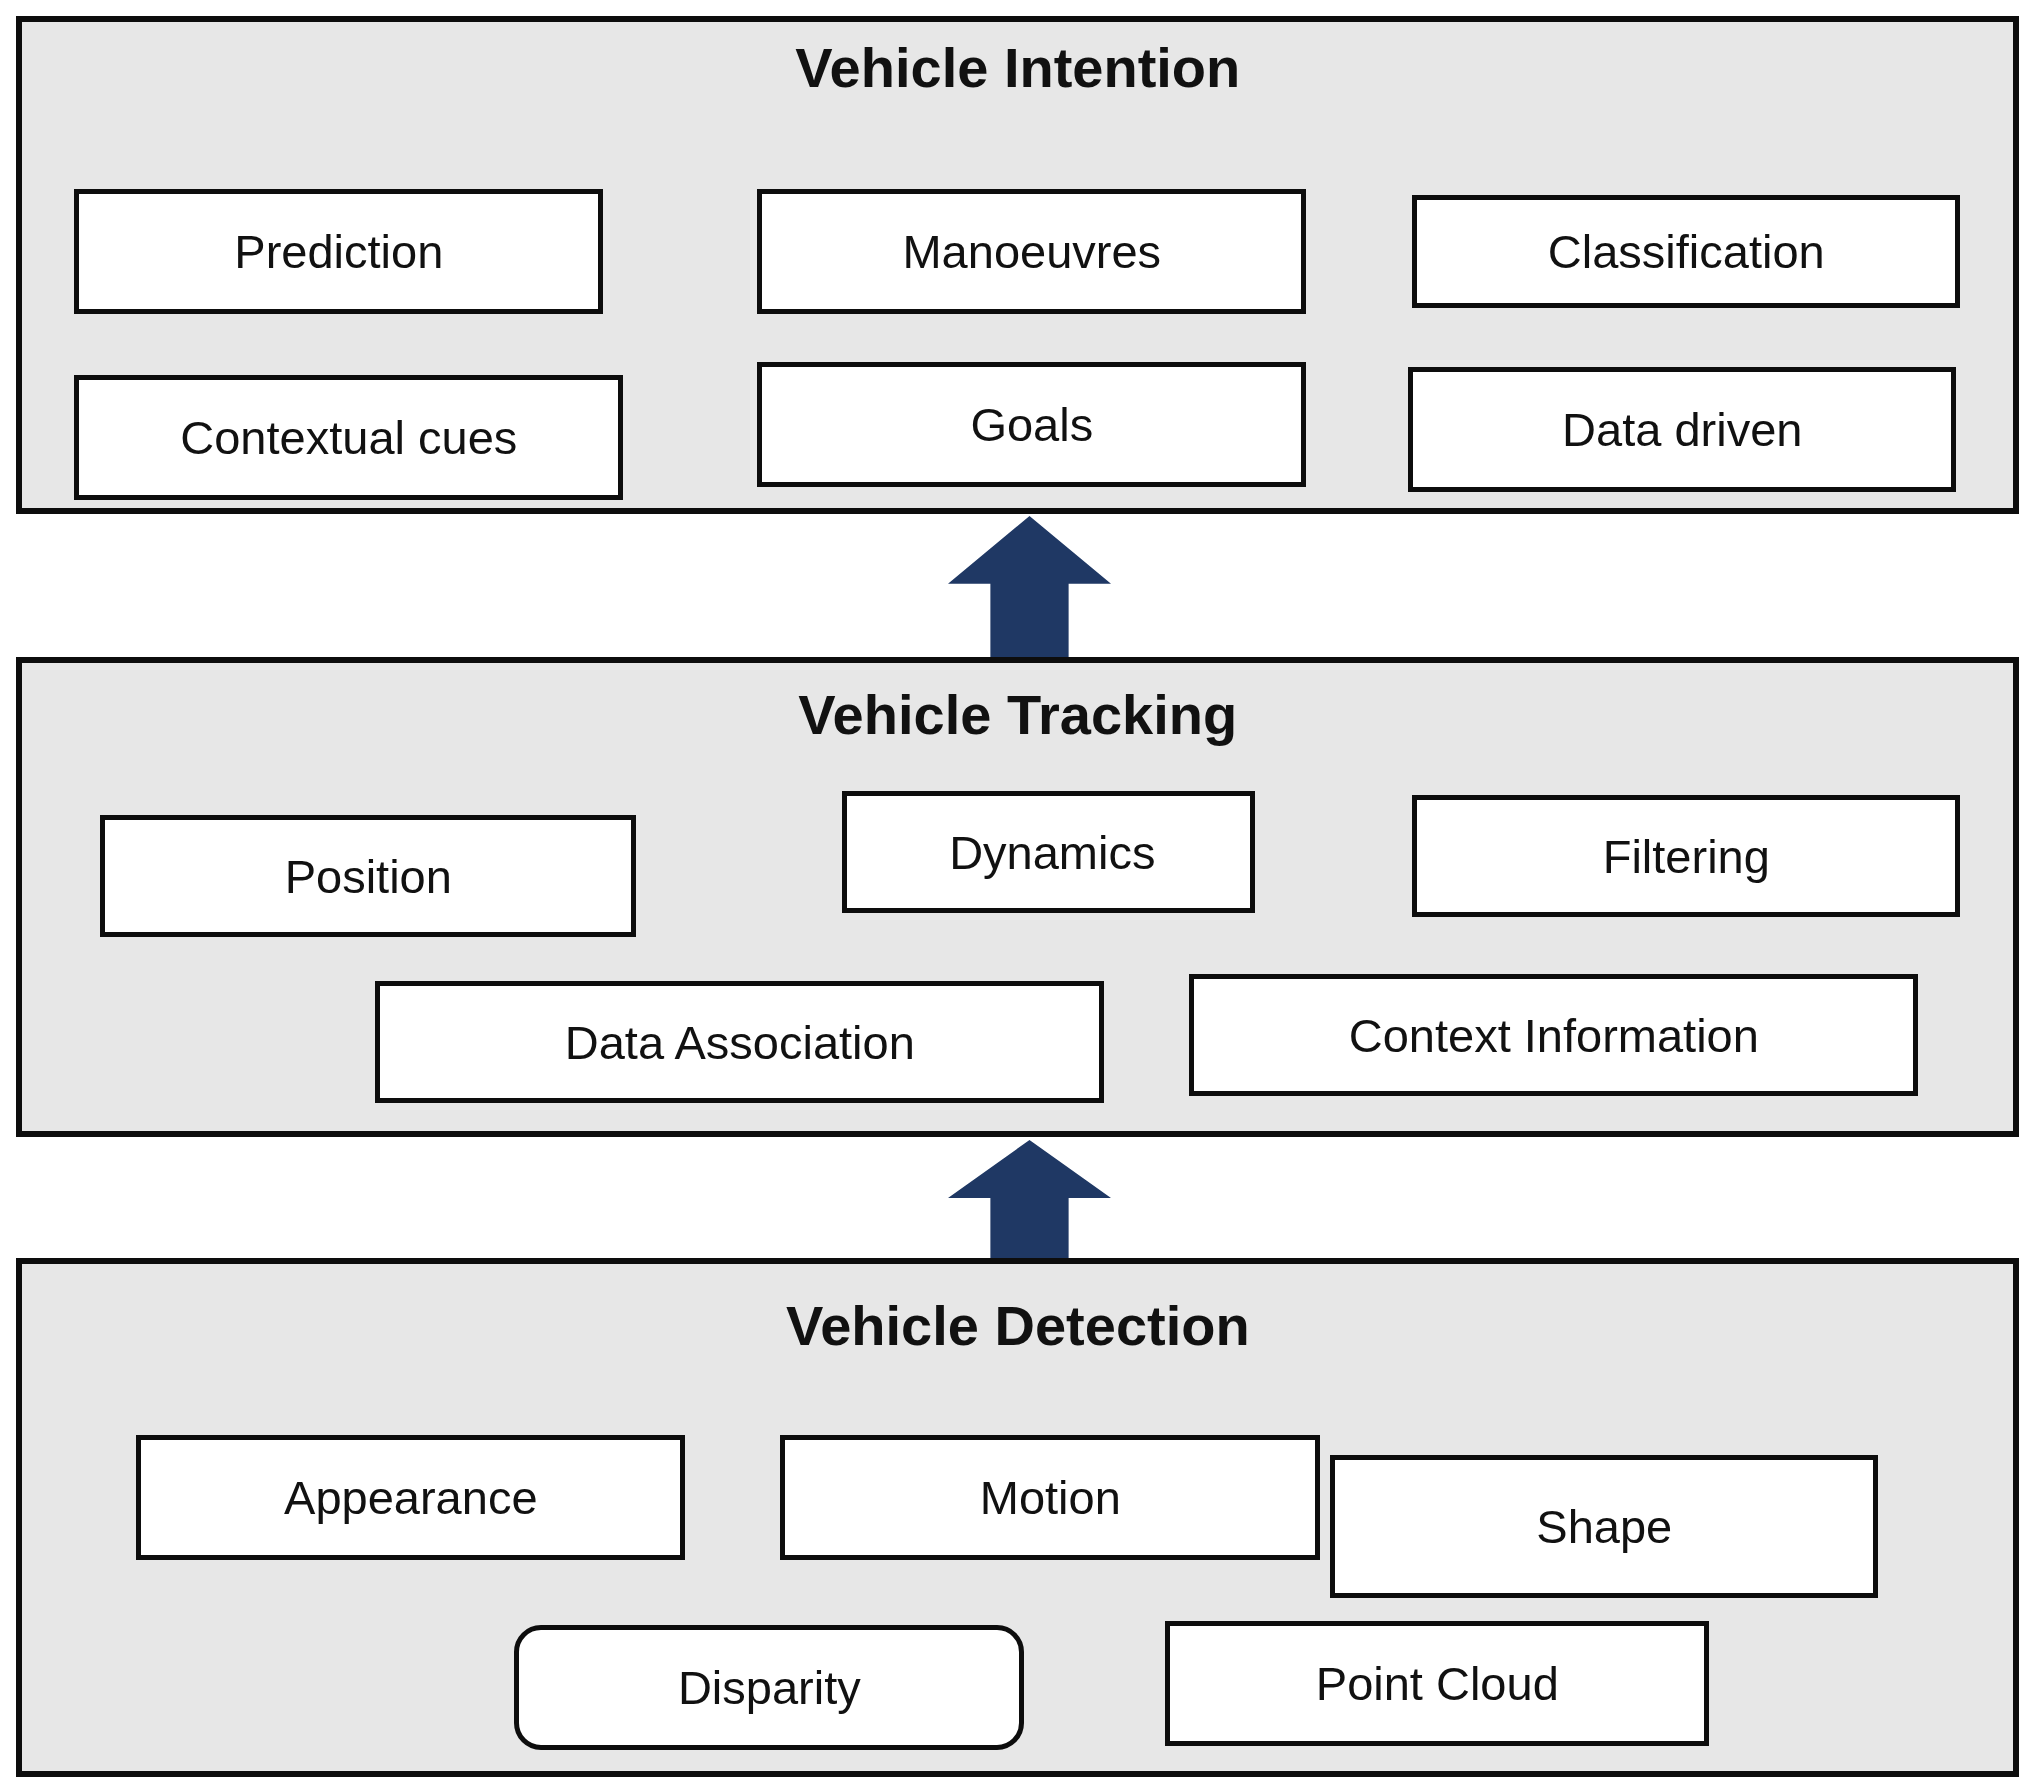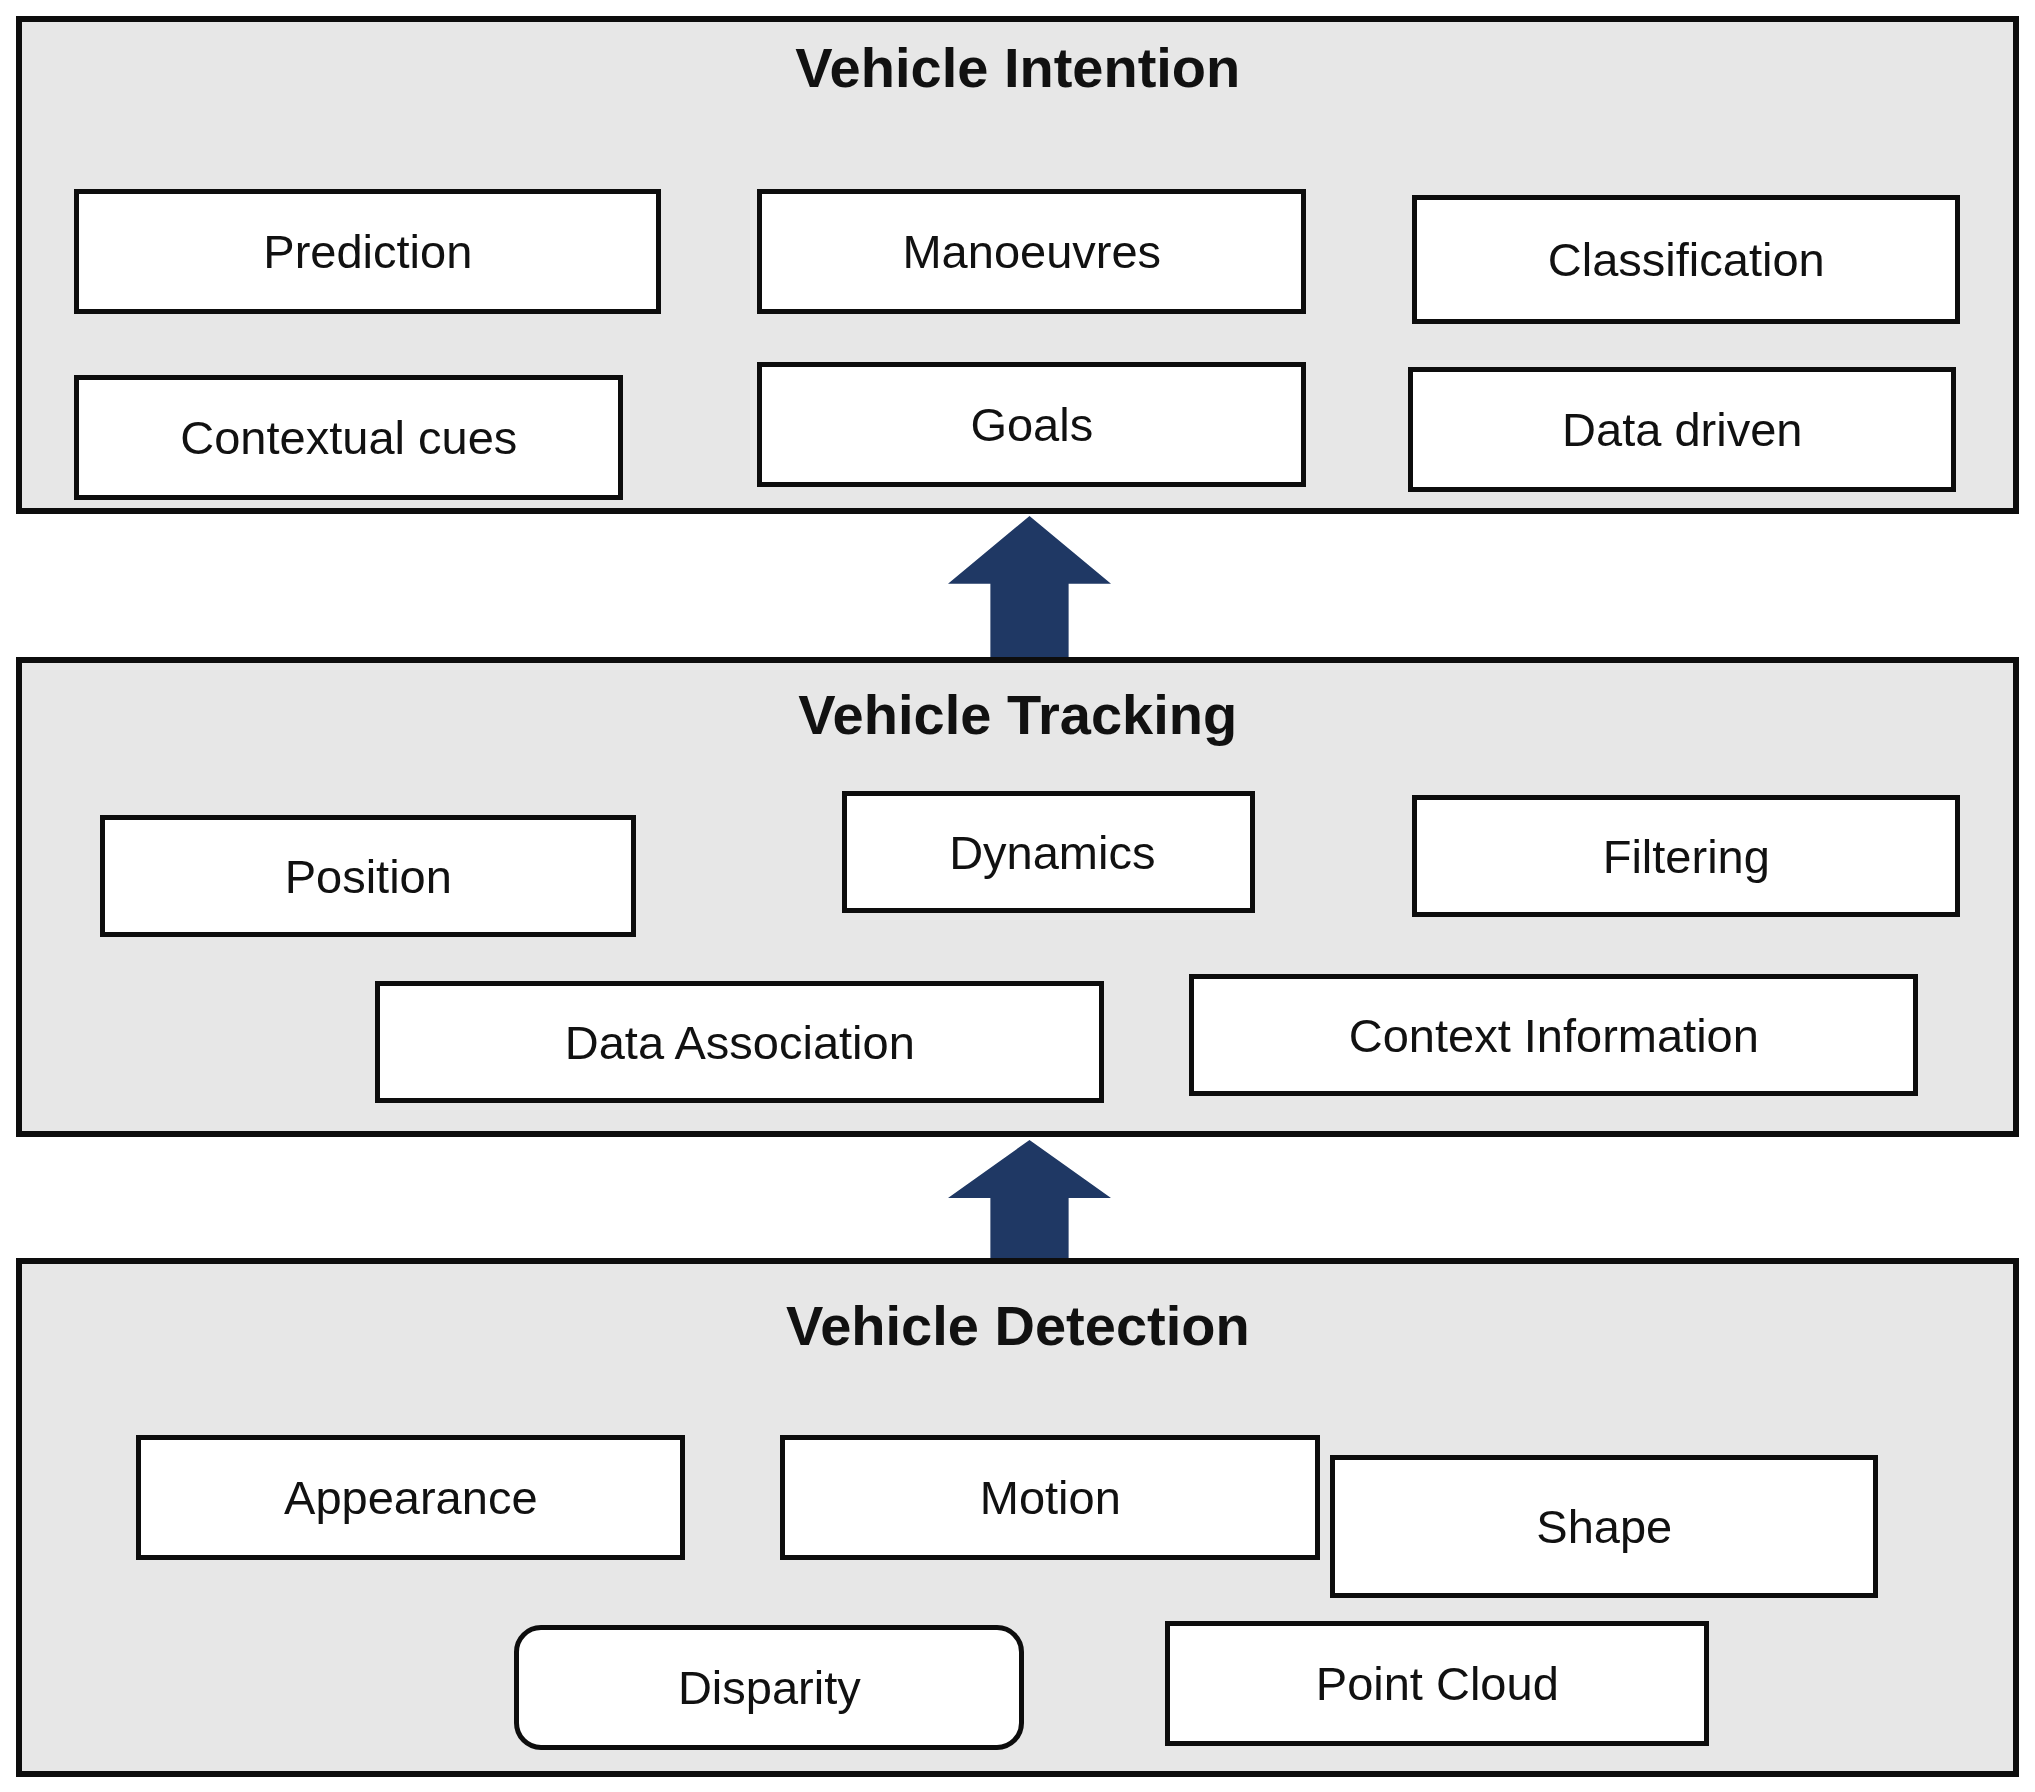--- a/index.html
+++ b/index.html
@@ -56,23 +56,23 @@
   }
   #panel-intention{top:16.3px;height:498px;}
   #panel-tracking{top:657px;height:480px;}
   #panel-detection{top:1258px;height:519px;}
 </style>
 </head>
 <body>
 
 <div class="panel" id="panel-intention">
   <div class="panel-title" style="top:14.4px;">Vehicle Intention</div>
-  <div class="box" style="left:52px;  top:167px; width:587px; height:125px;">Prediction</div>
+  <div class="box" style="left:52px;  top:167px; width:529px; height:125px;">Prediction</div>
   <div class="box" style="left:735px;top:167px; width:549px; height:125px;">Manoeuvres</div>
-  <div class="box" style="left:1390px;top:173px; width:548px; height:129px;">Classification</div>
+  <div class="box" style="left:1390px;top:173px; width:548px; height:113px;">Classification</div>
   <div class="box" style="left:52px;  top:340px; width:549px; height:125px;margin-top:13px;">Contextual cues</div>
   <div class="box" style="left:735px;top:340px; width:549px; height:125px;">Goals</div>
   <div class="box" style="left:1386px;top:345px; width:548px; height:125px;">Data driven</div>
 </div>
 
 <div class="up-arrow" style="left:948px; top:516px; height:141px;"></div>
 
 <div class="panel" id="panel-tracking">
   <div class="panel-title" style="top:21px;">Vehicle Tracking</div>
   <div class="box" style="left:78px; top:152px; width:536px;  height:122px;">Position</div>

